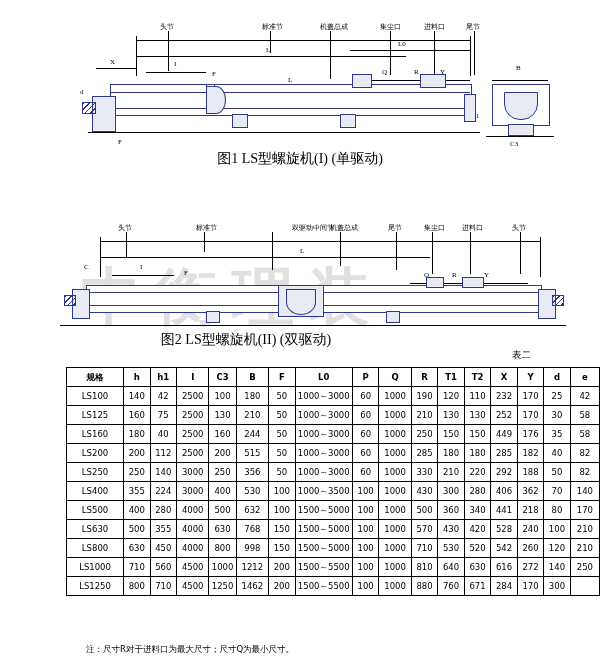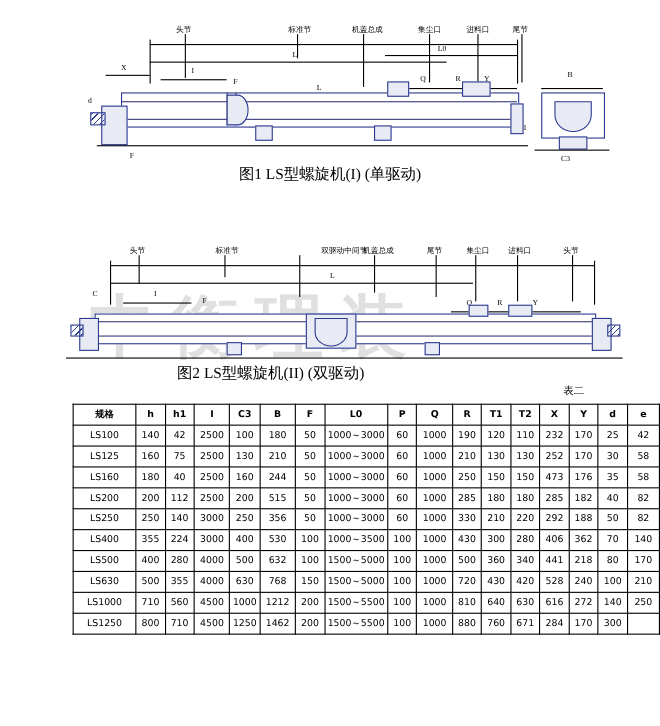--- a/index.html
+++ b/index.html
@@ -276,21 +276,21 @@
             <td class="c-i">2500</td>
             <td class="c-n">160</td>
             <td class="c-i">244</td>
             <td class="c-n">50</td>
             <td class="c-l0">1000～3000</td>
             <td class="c-n">60</td>
             <td class="c-i">1000</td>
             <td class="c-n">250</td>
             <td class="c-n">150</td>
             <td class="c-n">150</td>
-            <td class="c-n">473</td>
+            <td class="c-n">449</td>
             <td class="c-n">176</td>
             <td class="c-n">35</td>
             <td class="c-e">58</td>
           </tr>
           <tr>
             <td class="c-spec">LS200</td>
             <td class="c-n">200</td>
             <td class="c-n">112</td>
             <td class="c-i">2500</td>
             <td class="c-n">200</td>
@@ -368,26 +368,45 @@
             <td class="c-spec">LS630</td>
             <td class="c-n">500</td>
             <td class="c-n">355</td>
             <td class="c-i">4000</td>
             <td class="c-n">630</td>
             <td class="c-i">768</td>
             <td class="c-n">150</td>
             <td class="c-l0">1500～5000</td>
             <td class="c-n">100</td>
             <td class="c-i">1000</td>
-            <td class="c-n">720</td>
+            <td class="c-n">570</td>
             <td class="c-n">430</td>
             <td class="c-n">420</td>
             <td class="c-n">528</td>
             <td class="c-n">240</td>
             <td class="c-n">100</td>
+            <td class="c-e">210</td>
+          </tr>
+          <tr>
+            <td class="c-spec">LS800</td>
+            <td class="c-n">630</td>
+            <td class="c-n">450</td>
+            <td class="c-i">4000</td>
+            <td class="c-n">800</td>
+            <td class="c-i">998</td>
+            <td class="c-n">150</td>
+            <td class="c-l0">1500～5000</td>
+            <td class="c-n">100</td>
+            <td class="c-i">1000</td>
+            <td class="c-n">710</td>
+            <td class="c-n">530</td>
+            <td class="c-n">520</td>
+            <td class="c-n">542</td>
+            <td class="c-n">260</td>
+            <td class="c-n">120</td>
             <td class="c-e">210</td>
           </tr>
           <tr>
             <td class="c-spec">LS1000</td>
             <td class="c-n">710</td>
             <td class="c-n">560</td>
             <td class="c-i">4500</td>
             <td class="c-n">1000</td>
             <td class="c-i">1212</td>
             <td class="c-n">200</td>
@@ -418,14 +437,15 @@
             <td class="c-n">671</td>
             <td class="c-n">284</td>
             <td class="c-n">170</td>
             <td class="c-n">300</td>
             <td class="c-e"></td>
           </tr>
         </tbody>
     </table>
   </div>
 
+  <div class="tbl-note">注：尺寸R对于进料口为最大尺寸；尺寸Q为最小尺寸。</div>
 
 </div>
 
 </body></html>

